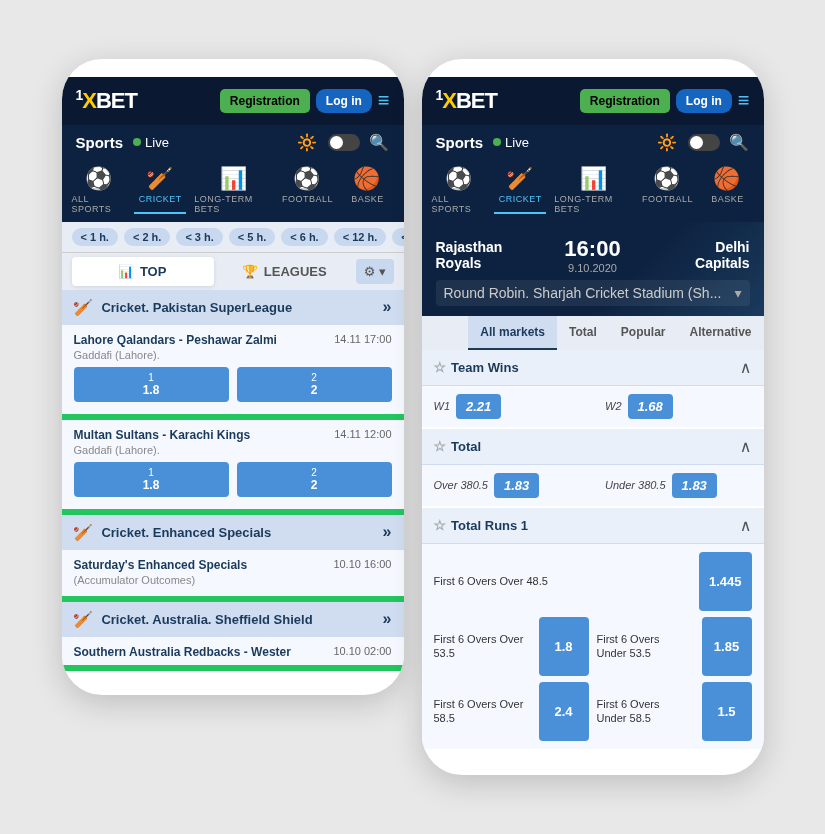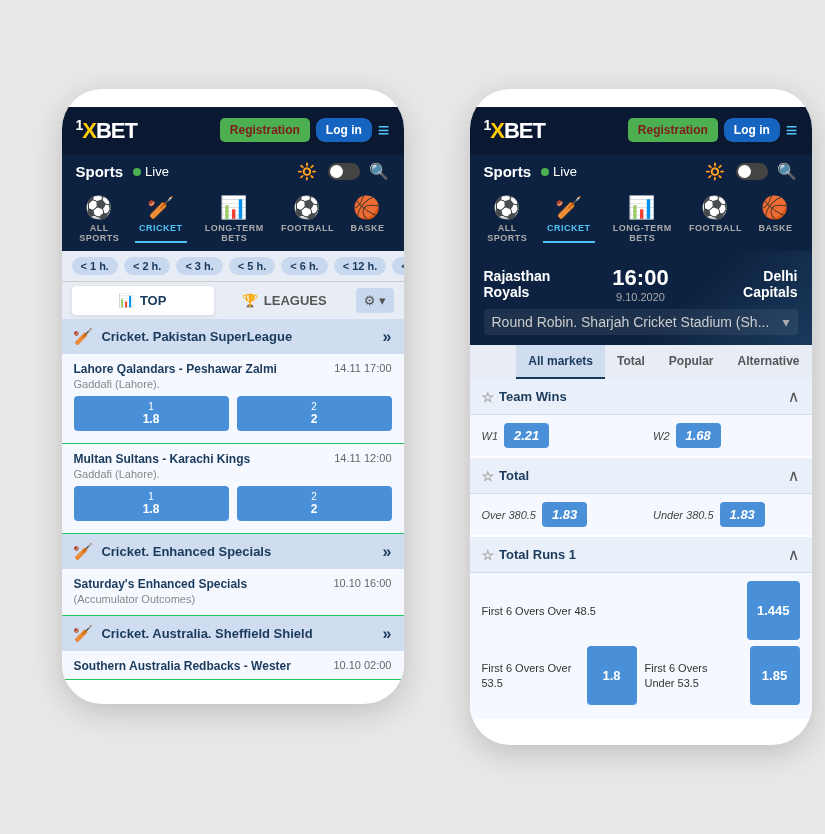--- a/index.html
+++ b/index.html
@@ -18,21 +18,20 @@
       align-items: flex-start;
     }
     .phone {
       width: 342px;
       background: #fff;
       border-radius: 40px;
       box-shadow: 0 8px 32px rgba(0,0,0,0.18);
       overflow: hidden;
       padding: 18px 0 24px 0;
       position: relative;
-      margin-left: 48px;
     }
     .phone-inner {
       overflow: hidden;
     }
     
     .header {
       background: #0a1931;
       display: flex;
       align-items: center;
       justify-content: space-between;
@@ -53,21 +52,21 @@
     .logo-x {
       color: #ffcc00;
     }
     .header-btns {
       display: flex;
       gap: 6px;
       align-items: center;
     }
     .btn-register {
       background: #4caf50;
-      color: #7f1d1d;
+      color: #000000;
       border: none;
       border-radius: 5px;
       padding: 5px 10px;
       font-size: 12px;
       font-weight: 600;
       cursor: pointer;
       text-align: right;
     }
     .btn-login {
       background: #1565c0;
@@ -154,22 +153,22 @@
       min-width: 52px;
       cursor: pointer;
     }
     .sport-icon {
       font-size: 22px;
       margin-bottom: 2px;
     }
     .sport-label {
       font-size: 9px;
       color: #aaa;
-      text-align: center;
-      font-weight: 700;
+      text-align: left;
+      font-weight: 400;
       letter-spacing: 0.5px;
     }
     .sport-item.active .sport-label {
       color: #4fc3f7;
     }
     .sport-item.active {
       border-bottom: 2px solid #4fc3f7;
     }
     
     .time-filter {
@@ -247,21 +246,21 @@
       flex: 1;
     }
     .league-arrow {
       color: #1a3a5c;
       font-weight: 700;
     }
     
     .match-row {
       background: #f5f8ff;
       padding: 8px 12px 4px;
-      border-bottom: 1px solid #22c55e;
+      border-bottom: 6px solid #22c55e;
     }
     .match-top {
       display: flex;
       justify-content: space-between;
       align-items: flex-start;
       margin-bottom: 2px;
     }
     .match-name {
       font-size: 12px;
       font-weight: 600;
@@ -734,18 +733,28 @@
             <div class="total-pair-item">
               <span class="total-odds-label">First 6 Overs Over 53.5</span>
               <span class="total-odds-value">1.8</span>
             </div>
             <div class="total-pair-item">
               <span class="total-odds-label">First 6 Overs Under 53.5</span>
               <span class="total-odds-value">1.85</span>
             </div>
           </div>
 
+          <div class="total-pair">
+            <div class="total-pair-item">
+              <span class="total-odds-label">First 6 Overs Over 58.5</span>
+              <span class="total-odds-value">2.4</span>
+            </div>
+            <div class="total-pair-item">
+              <span class="total-odds-label">First 6 Overs Under 58.5</span>
+              <span class="total-odds-value">1.5</span>
+            </div>
+          </div>
         </div>
       </div>
     </div>
   </div>
 
 </div>
 
 </body></html>

